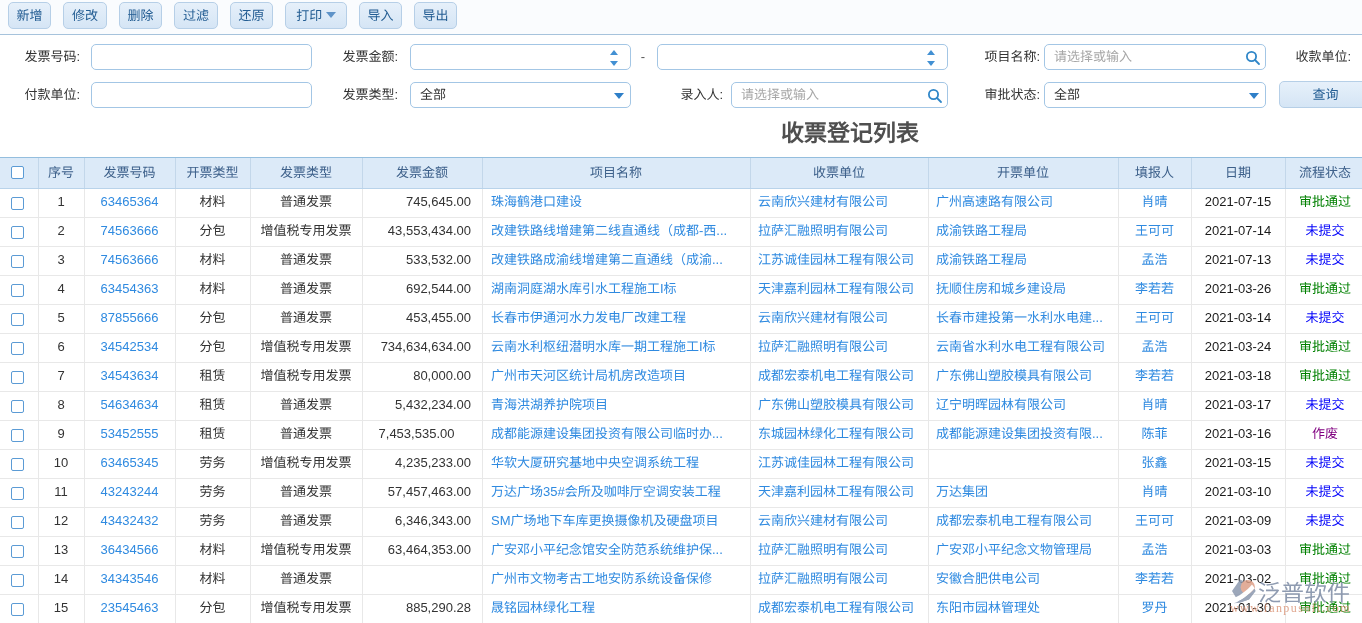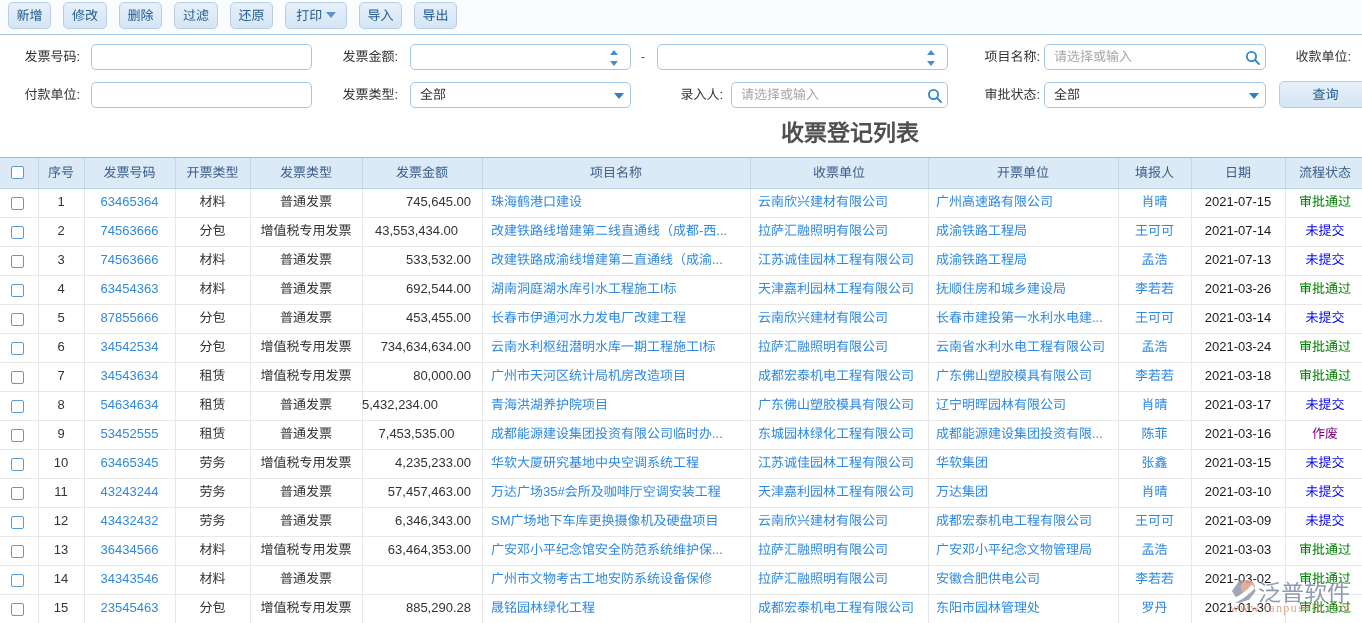--- a/index.html
+++ b/index.html
@@ -165,21 +165,21 @@
         <div class="bsep" style="left:750px;"></div>
         <div class="bsep" style="left:928px;"></div>
         <div class="bsep" style="left:1118px;"></div>
         <div class="bsep" style="left:1191px;"></div>
         <div class="bsep" style="left:1285px;"></div>
         <div class="cbx"></div>
         <div class="c ctr dark" style="left:38px;width:46px;">2</div>
         <div class="c ctr blue" style="left:84px;width:91px;">74563666</div>
         <div class="c ctr dark" style="left:175px;width:75px;">分包</div>
         <div class="c ctr dark" style="left:250px;width:112px;">增值税专用发票</div>
-        <div class="c dark" style="left:362px;width:120px;text-align:center;padding-right:11px;width:109px;">43,553,434.00</div>
+        <div class="c dark" style="left:362px;width:120px;text-align:right;padding-right:11px;width:109px;">43,553,434.00</div>
         <div class="c blue" style="left:491px;width:259px;">改建铁路线增建第二线直通线（成都-西...</div>
         <div class="c blue" style="left:758px;width:170px;">拉萨汇融照明有限公司</div>
         <div class="c blue" style="left:936px;width:182px;">成渝铁路工程局</div>
         <div class="c ctr blue" style="left:1118px;width:73px;">王可可</div>
         <div class="c ctr" style="left:1191px;width:94px;color:#1a1a1a;">2021-07-14</div>
         <div class="c ctr r" style="left:1285px;width:80px;">未提交</div>
       </div>
       <div class="trow" style="top:58px;">
         <div class="bsep" style="left:38px;"></div>
         <div class="bsep" style="left:84px;"></div>
@@ -315,21 +315,21 @@
         <div class="bsep" style="left:750px;"></div>
         <div class="bsep" style="left:928px;"></div>
         <div class="bsep" style="left:1118px;"></div>
         <div class="bsep" style="left:1191px;"></div>
         <div class="bsep" style="left:1285px;"></div>
         <div class="cbx"></div>
         <div class="c ctr dark" style="left:38px;width:46px;">8</div>
         <div class="c ctr blue" style="left:84px;width:91px;">54634634</div>
         <div class="c ctr dark" style="left:175px;width:75px;">租赁</div>
         <div class="c ctr dark" style="left:250px;width:112px;">普通发票</div>
-        <div class="c dark" style="left:362px;width:120px;text-align:left;padding-right:11px;width:109px;">5,432,234.00</div>
+        <div class="c dark" style="left:362px;width:120px;text-align:right;padding-right:11px;width:109px;">5,432,234.00</div>
         <div class="c blue" style="left:491px;width:259px;">青海洪湖养护院项目</div>
         <div class="c blue" style="left:758px;width:170px;">广东佛山塑胶模具有限公司</div>
         <div class="c blue" style="left:936px;width:182px;">辽宁明晖园林有限公司</div>
         <div class="c ctr blue" style="left:1118px;width:73px;">肖晴</div>
         <div class="c ctr" style="left:1191px;width:94px;color:#1a1a1a;">2021-03-17</div>
         <div class="c ctr r" style="left:1285px;width:80px;">未提交</div>
       </div>
       <div class="trow" style="top:232px;">
         <div class="bsep" style="left:38px;"></div>
         <div class="bsep" style="left:84px;"></div>
@@ -368,21 +368,20 @@
         <div class="bsep" style="left:1191px;"></div>
         <div class="bsep" style="left:1285px;"></div>
         <div class="cbx"></div>
         <div class="c ctr dark" style="left:38px;width:46px;">10</div>
         <div class="c ctr blue" style="left:84px;width:91px;">63465345</div>
         <div class="c ctr dark" style="left:175px;width:75px;">劳务</div>
         <div class="c ctr dark" style="left:250px;width:112px;">增值税专用发票</div>
         <div class="c dark" style="left:362px;width:120px;text-align:right;padding-right:11px;width:109px;">4,235,233.00</div>
         <div class="c blue" style="left:491px;width:259px;">华软大厦研究基地中央空调系统工程</div>
         <div class="c blue" style="left:758px;width:170px;">江苏诚佳园林工程有限公司</div>
-        <div class="c blue" style="left:936px;width:182px;">华软集团</div>
         <div class="c ctr blue" style="left:1118px;width:73px;">张鑫</div>
         <div class="c ctr" style="left:1191px;width:94px;color:#1a1a1a;">2021-03-15</div>
         <div class="c ctr r" style="left:1285px;width:80px;">未提交</div>
       </div>
       <div class="trow" style="top:290px;">
         <div class="bsep" style="left:38px;"></div>
         <div class="bsep" style="left:84px;"></div>
         <div class="bsep" style="left:175px;"></div>
         <div class="bsep" style="left:250px;"></div>
         <div class="bsep" style="left:362px;"></div>

